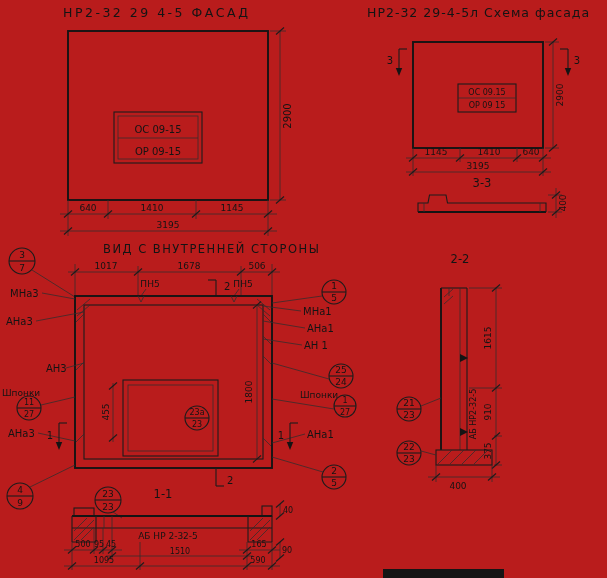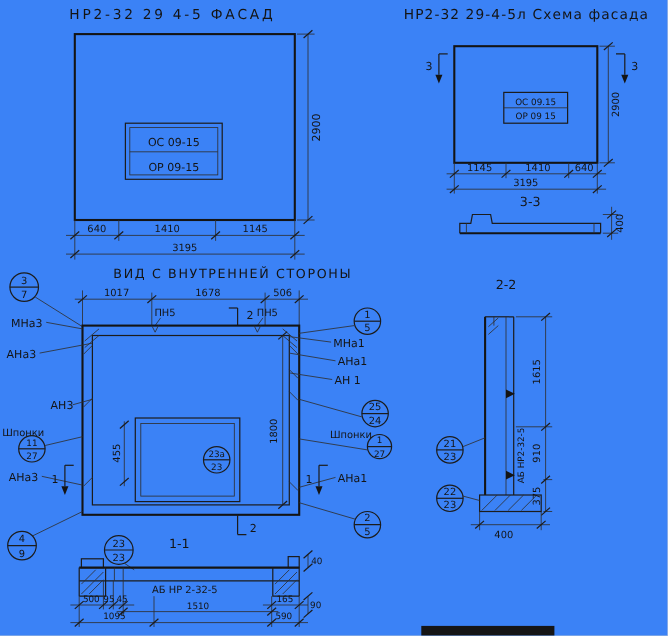--- a/index.html
+++ b/index.html
@@ -1,16 +1,16 @@
 <!DOCTYPE html>
 <html><head>
 <meta charset="utf-8">
 <style>
   html,body{margin:0;padding:0;background:#dddbd4;}
-  .sheet{width:607px;height:578px;background:#3b82f6;position:relative;overflow:hidden;text-align:center;}
+  .sheet{width:607px;height:578px;background:#b91c1c;position:relative;overflow:hidden;text-align:center;}
   svg{display:block;}
   .ln{stroke:#1c1c1c;stroke-width:1.1;fill:none;}
   .thick{stroke:#141414;stroke-width:1.9;fill:none;}
   .thin{stroke:#2e2e2e;stroke-width:0.75;fill:none;}
   text{font-family:"DejaVu Sans","Liberation Sans",sans-serif;fill:#141414;stroke:none;}
   .s8{font-size:8px}.s9{font-size:9px}.s10{font-size:10px}.s11{font-size:11.5px}.s12{font-size:12.5px}
   .mid{text-anchor:middle}
   .fill{fill:#141414;stroke:none}
 </style>
 </head>

